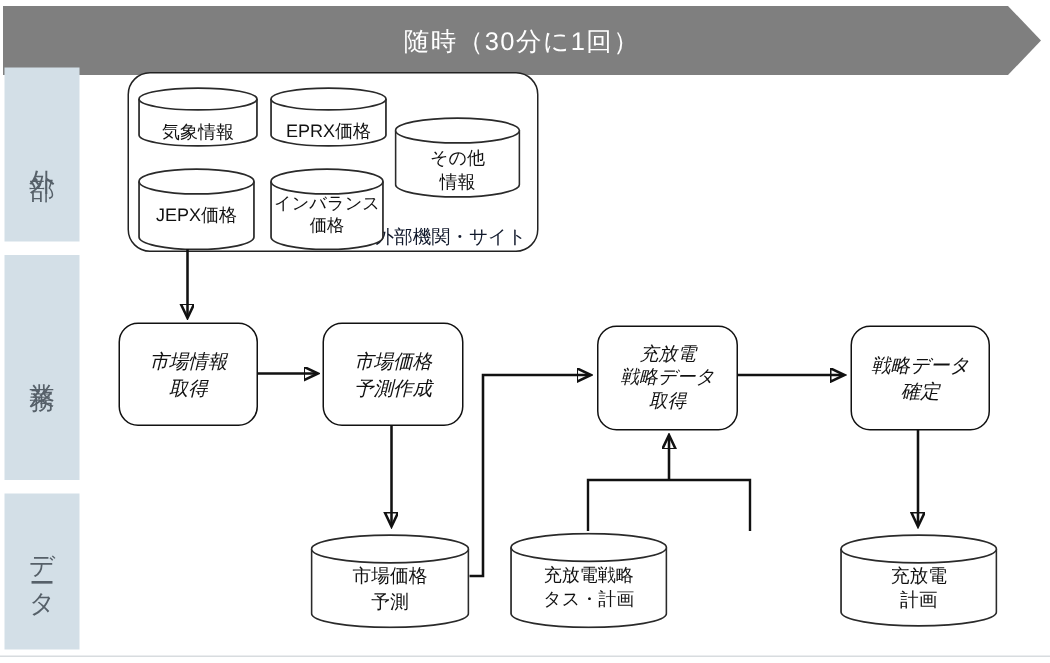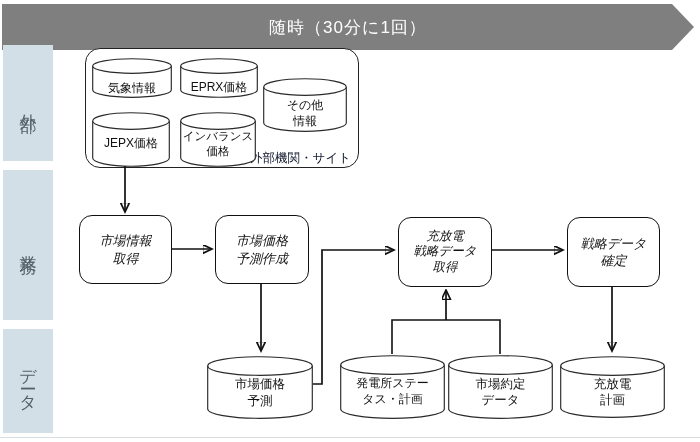--- a/index.html
+++ b/index.html
@@ -146,32 +146,24 @@
     </svg>
     <div class="clabel big" style="padding-top:10px">市場価格
 予測</div>
   </div>
 
   <div class="cyl" style="left:340px;top:355px;width:105px;height:64px">
     <svg width="105" height="64">
       <path class="cbody" d="M0.7 10 V54 A51.8 9.3 0 0 0 104.3 54 V10"></path>
       <ellipse class="ctop" cx="52.5" cy="10" rx="51.8" ry="9.3"></ellipse>
     </svg>
-    <div class="clabel" style="padding-top:10px">発電所ステー
+    <div class="clabel" style="padding-top:10px">充放電戦略
 タス・計画</div>
   </div>
 
-  <div class="cyl" style="left:448px;top:355px;width:105px;height:64px">
-    <svg width="105" height="64">
-      <path class="cbody" d="M0.7 10 V54 A51.8 9.3 0 0 0 104.3 54 V10"></path>
-      <ellipse class="ctop" cx="52.5" cy="10" rx="51.8" ry="9.3"></ellipse>
-    </svg>
-    <div class="clabel big" style="padding-top:10px">市場約定
-データ</div>
-  </div>
 
   <div class="cyl" style="left:560px;top:356px;width:105px;height:62px">
     <svg width="105" height="62">
       <path class="cbody" d="M0.7 10 V52 A51.8 9.3 0 0 0 104.3 52 V10"></path>
       <ellipse class="ctop" cx="52.5" cy="10" rx="51.8" ry="9.3"></ellipse>
     </svg>
     <div class="clabel big" style="padding-top:10px">充放電
 計画</div>
   </div>
 

